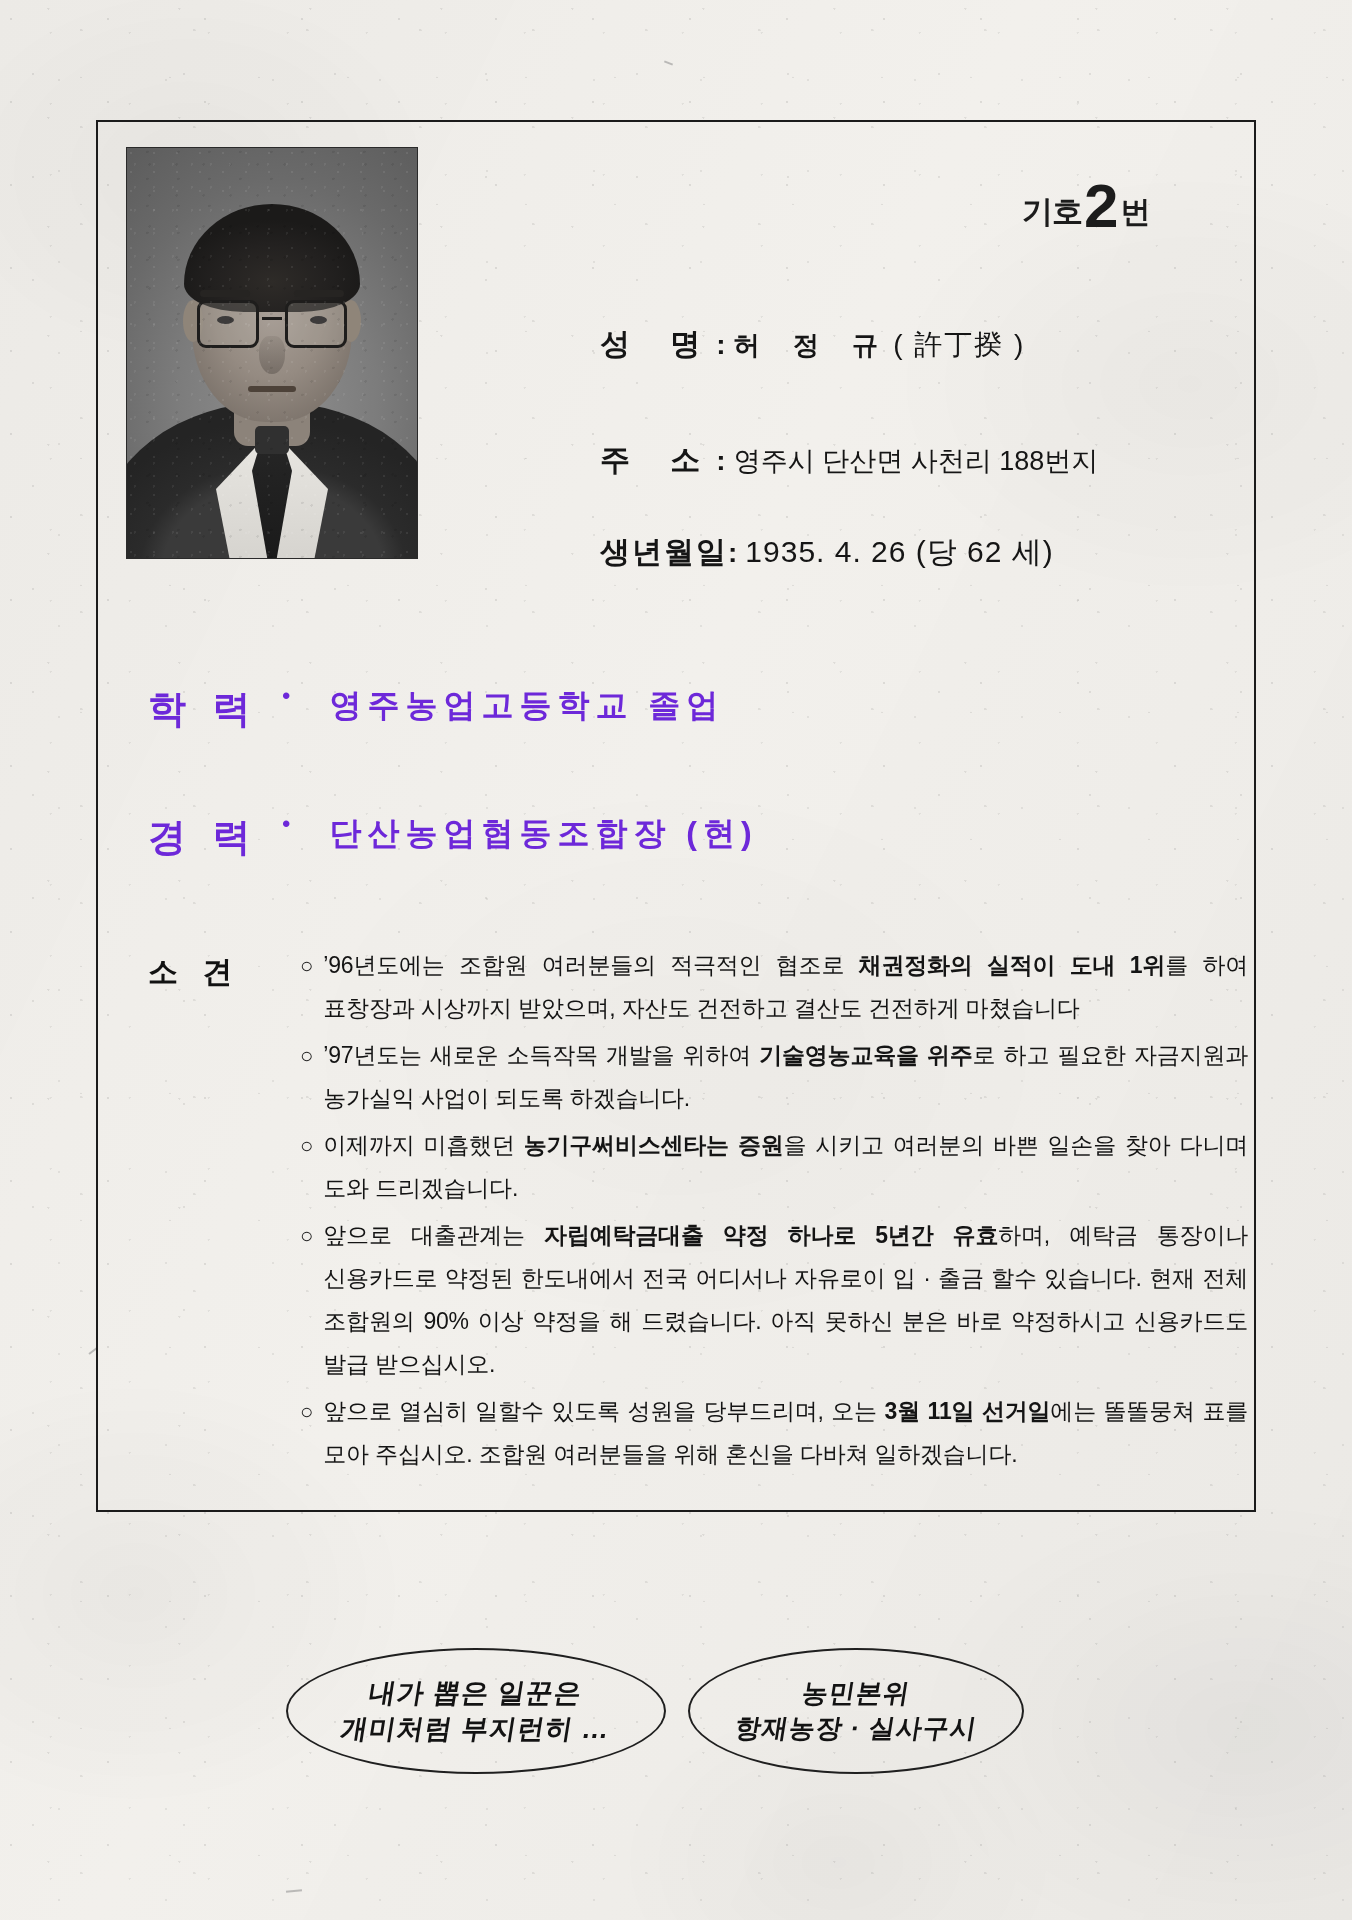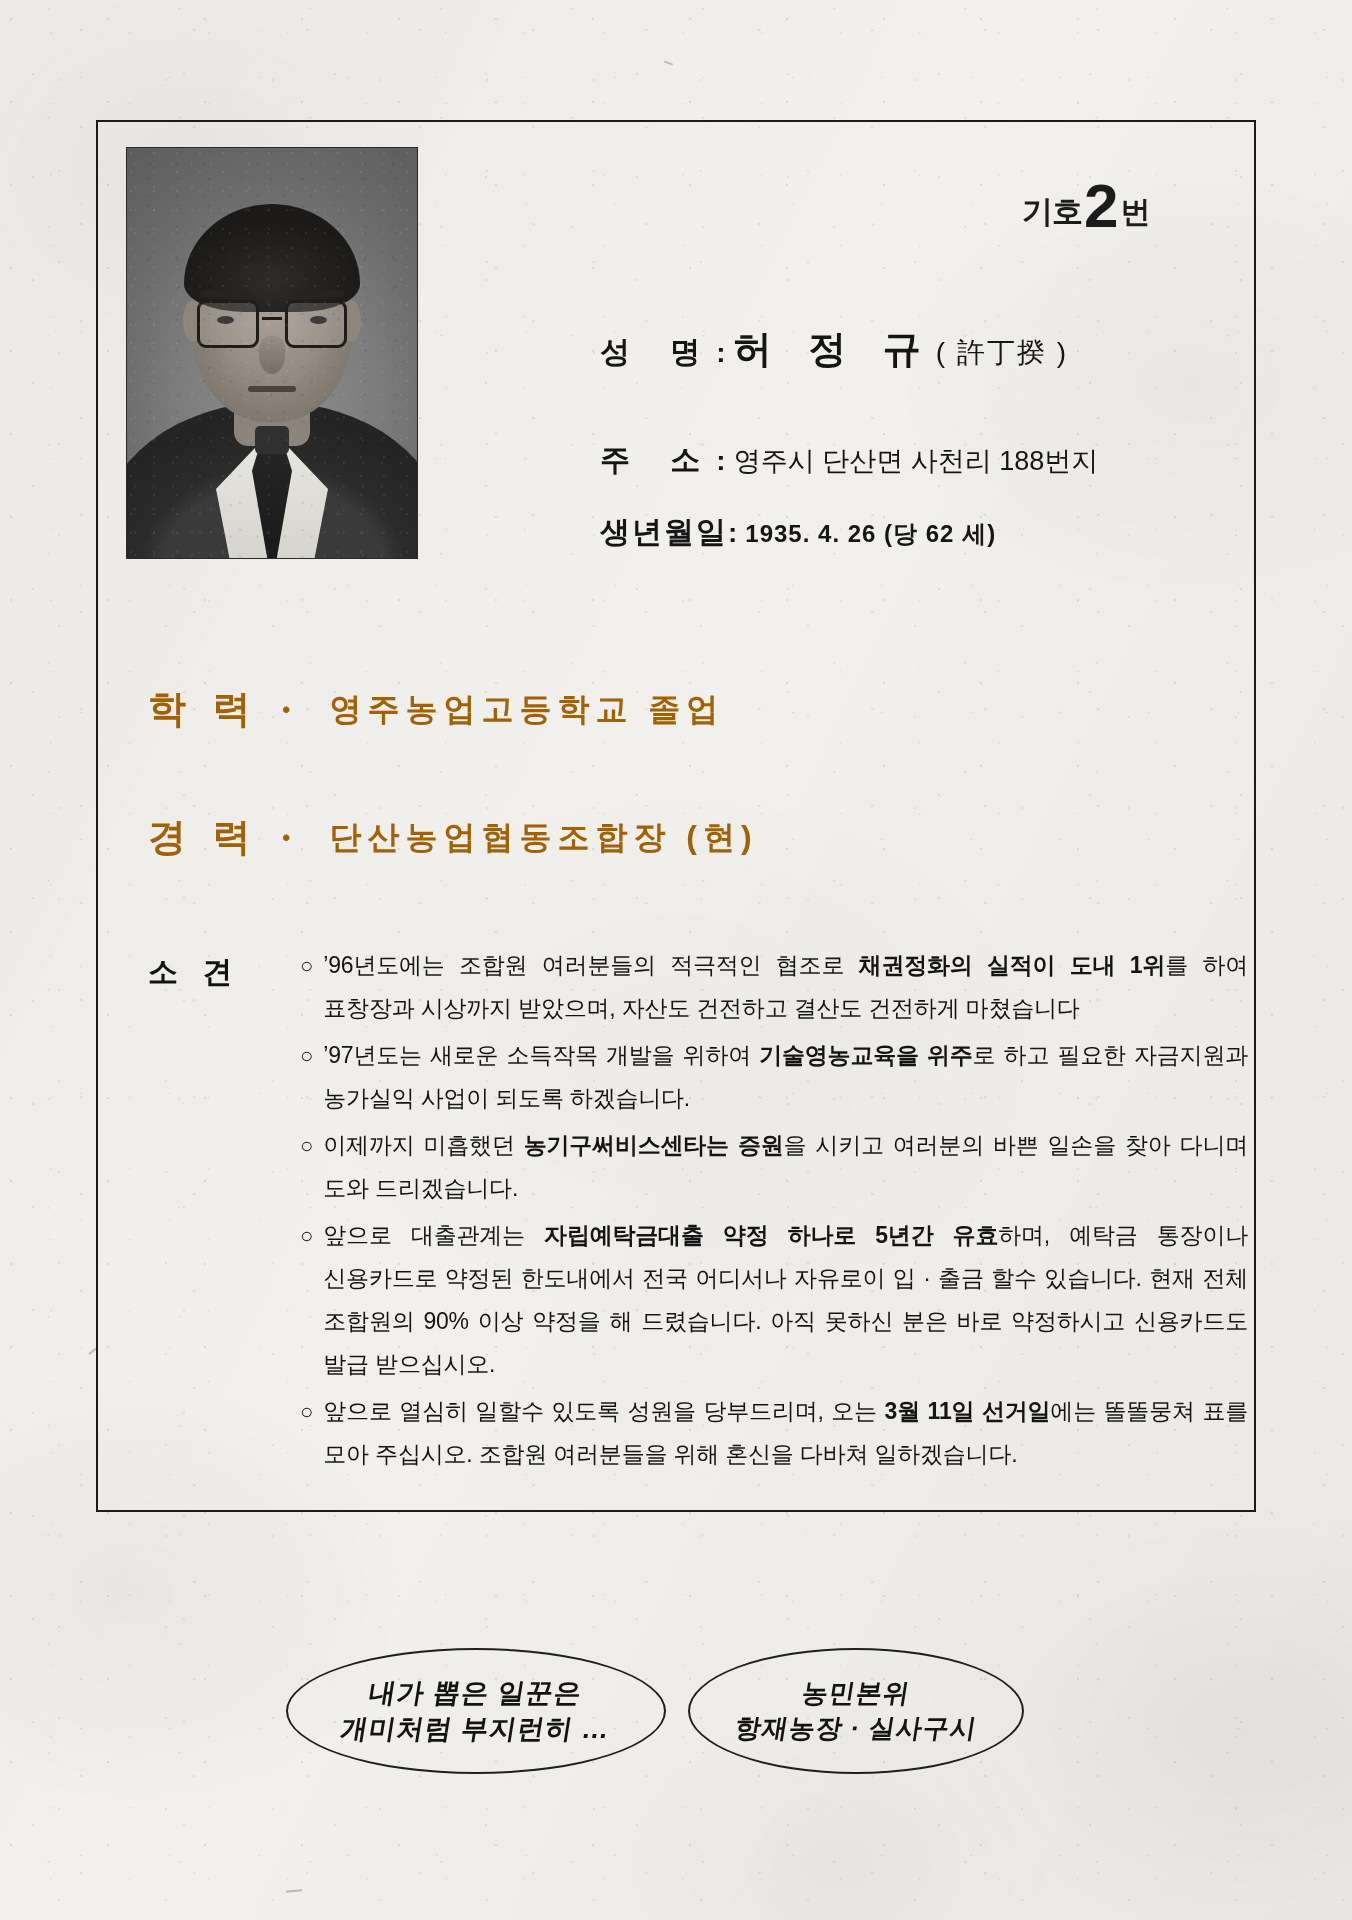--- a/index.html
+++ b/index.html
@@ -253,48 +253,49 @@
   #row-birth { top: 512px; }
 
   .lbl {
     font-size: 30px;
     font-weight: 700;
     letter-spacing: 16px;
   }
   .lbl.tight { letter-spacing: 2px; }
   .colon { font-size: 28px; font-weight: 700; padding: 0 8px 0 0; }
   .val-name {
-    font-size: 38px;
+    font-size: 26px;
     font-weight: 700;
     letter-spacing: 13px;
   }
   .val-hanja {
     font-size: 28px;
     font-weight: 400;
     letter-spacing: 2px;
     padding-left: 2px;
   }
   .val-plain {
     font-size: 27px;
     font-weight: 400;
     letter-spacing: 0px;
   }
   .val-birth {
-    font-size: 24px;
-    font-weight: 700;
+    font-size: 30px;
+    font-weight: 400;
     letter-spacing: 1px;
+    margin-top: 20px;
   }
 
   
   .sec-row {
     position: absolute;
     left: 148px;
     display: flex;
-    align-items: center;
-    color: #a16207;
+    align-items: flex-start;
+    color: #6d28d9;
     white-space: nowrap;
   }
   #sec-edu    { top: 684px; }
   #sec-career { top: 812px; }
 
   .sec-label {
     font-size: 38px;
     font-weight: 800;
     letter-spacing: 8px;
     min-width: 118px;

